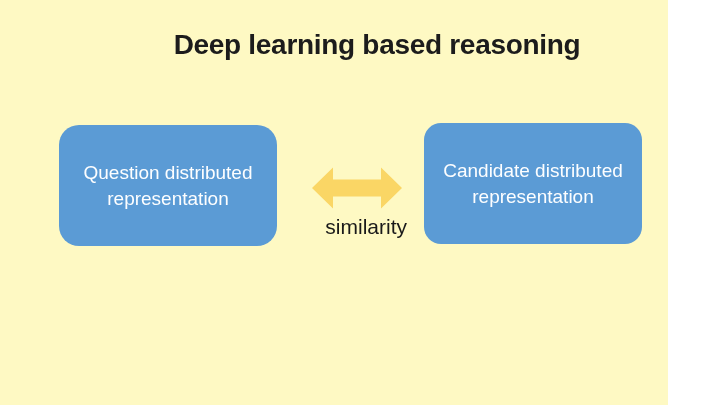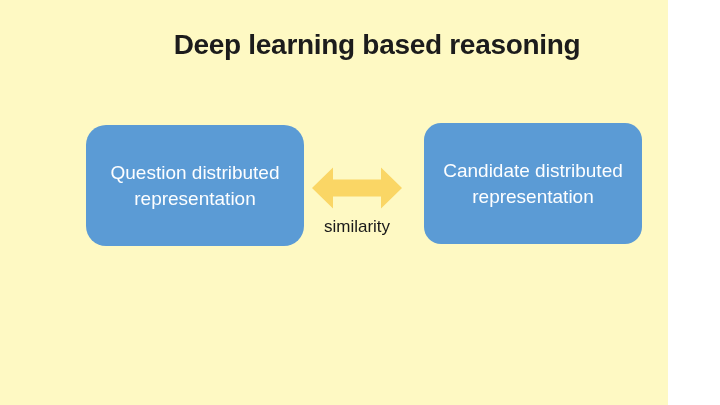--- a/index.html
+++ b/index.html
@@ -34,42 +34,42 @@
     height: 121px;
     background: #5b9bd5;
     border-radius: 20px;
     display: flex;
     align-items: center;
     justify-content: center;
     text-align: center;
     padding: 0 6px;
     box-sizing: border-box;
   }
-  .node-left  { left: 86px;  top: 125px; justify-content: flex-end; }
+  .node-left  { left: 59px;  top: 125px; justify-content: flex-end; }
   .node-right { left: 424px; top: 123px; border-radius: 17px; }
   .node-label {
     color: #fdfeff;
     font-size: 19px;
     line-height: 26px;
     font-weight: 400;
   }
   .arrow-wrap {
     position: absolute;
     left: 312px;
     top: 167px;
     width: 90px;
     height: 42px;
   }
   .connector-label {
     position: absolute;
     left: 307px;
     top: 215px;
     width: 100px;
-    text-align: center;
-    font-size: 17px;
+    text-align: right;
+    font-size: 21px;
     line-height: 24px;
     color: #1a1a1a;
   }
 </style>
 </head>
 <body>
 
 <div class="slide">
 
   <h1 class="slide-title">Deep learning based reasoning</h1>

